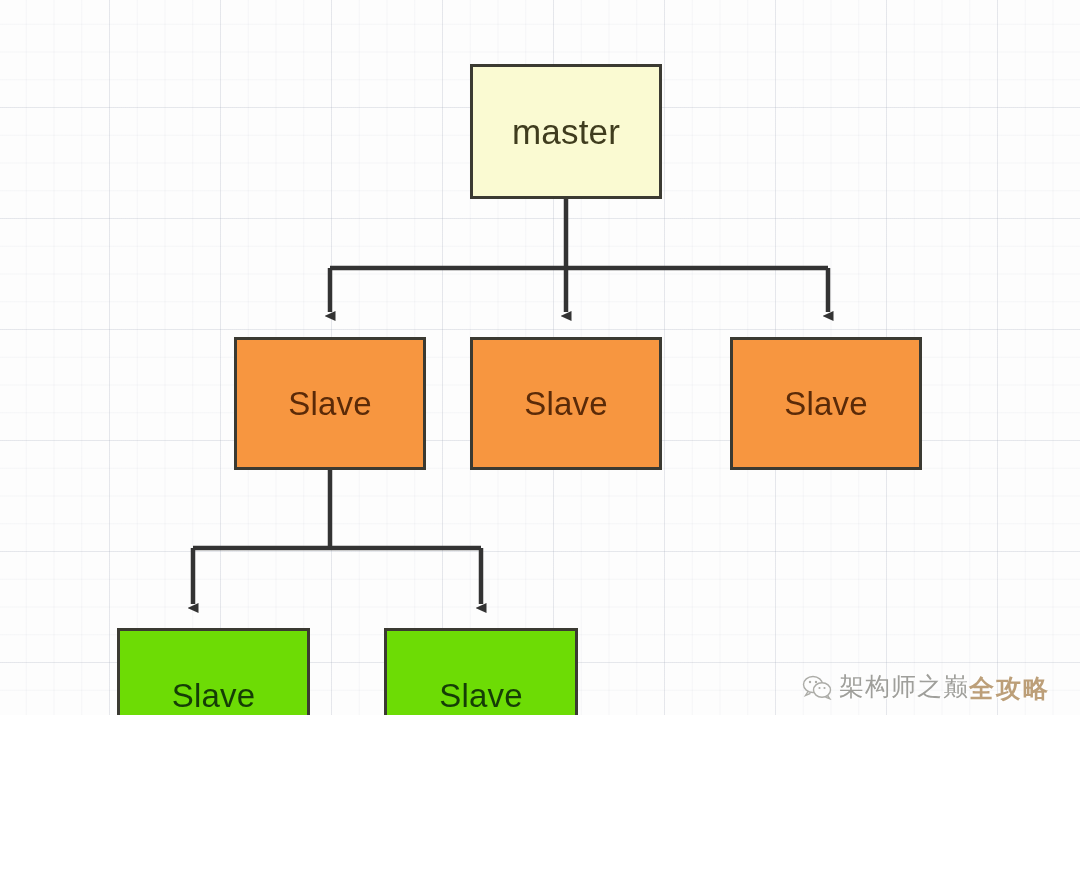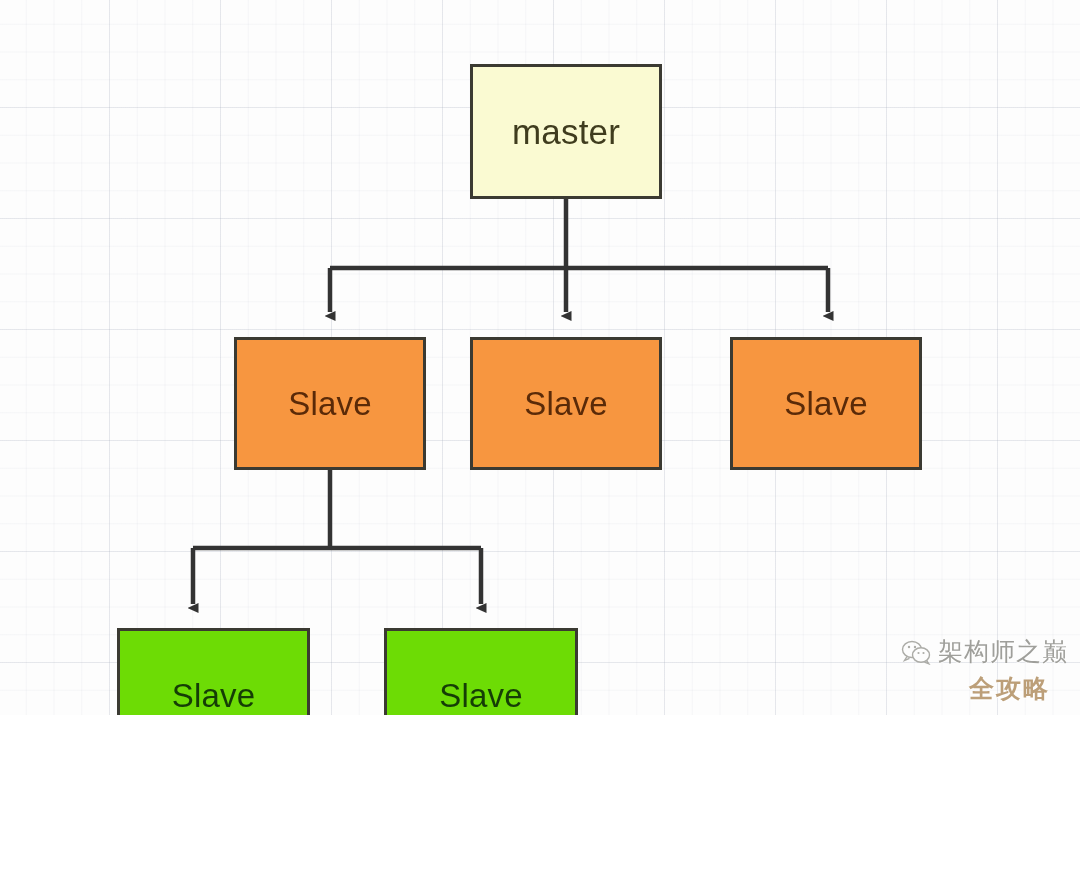--- a/index.html
+++ b/index.html
@@ -57,22 +57,21 @@
     font-size: 33px;
   }
   .node-slave-green {
     background: #6ddc05;
     color: #153d06;
     font-size: 33px;
   }
   .watermark {
     position: absolute;
     display: flex;
-    flex-direction: column;
-    align-items: flex-end;
+    flex-direction: row;
     opacity: 0.95;
     pointer-events: none;
   }
   .wm-row {
     display: flex;
     align-items: center;
     gap: 7px;
   }
   .wm-brand {
     font-family: "DejaVu Sans", sans-serif;

